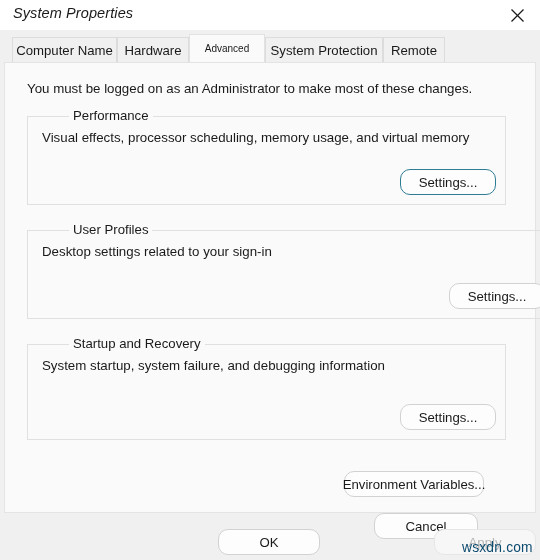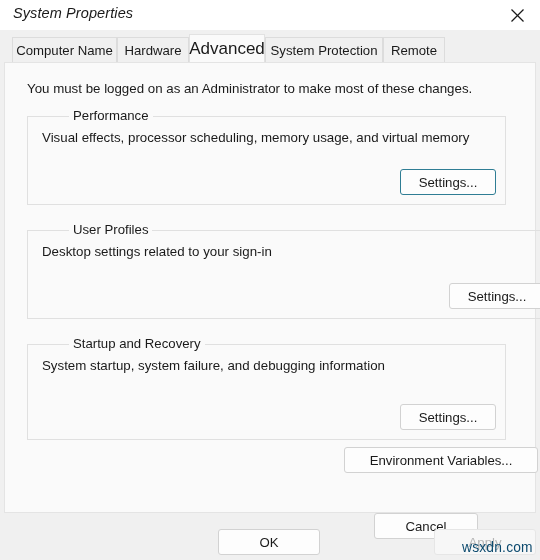--- a/index.html
+++ b/index.html
@@ -80,21 +80,21 @@
     padding: 0 7px;
     font-size: 13.2px;
     color: #1a1a1a;
     white-space: nowrap;
   }
   .tab.selected {
     height: 28px;
     background: #fafafa;
     border-color: #e2e2e2;
     z-index: 3;
-    font-size: 17px;
+    font-size: 10px;
   }
 
   
   .tabpage {
     position: absolute;
     left: 4px;
     top: 62px;
     width: 532px;
     height: 451px;
     background: #fafafa;
@@ -137,21 +137,21 @@
     color: #1a1a1a;
     white-space: nowrap;
   }
 
   
   .btn {
     position: absolute;
     box-sizing: border-box;
     background: #fdfdfd;
     border: 1px solid #d2d2d2;
-    border-radius: 3px;
+    border-radius: 10px;
     font-family: "Liberation Sans", sans-serif;
     font-size: 13.2px;
     color: #1a1a1a;
     display: flex;
     align-items: center;
     justify-content: center;
     white-space: nowrap;
     padding: 0;
   }
   .btn.focused {
@@ -235,21 +235,21 @@
     <div class="group-desc">Desktop settings related to your sign-in</div>
     <div class="btn" style="right:9px; bottom:9px; width:96px; height:26px;">Settings...</div>
   </div>
 
   <div class="groupbox" style="left:27px; top:344px; width:479px; height:96px;">
     <div class="group-legend">Startup and Recovery</div>
     <div class="group-desc">System startup, system failure, and debugging information</div>
     <div class="btn" style="right:9px; bottom:9px; width:96px; height:26px;">Settings...</div>
   </div>
 
-  <div class="btn" style="left:344px; top:447px; width:194px; height:26px;text-align:center;">Environment Variables...</div>
+  <div class="btn" style="left:344px; top:471px; width:140px; height:26px;text-align:center;">Environment Variables...</div>
 
   <div class="bottombar">
     <div class="btn" style="left:218px; top:16px; width:102px; height:26px;">OK</div>
     <div class="btn" style="left:326px; top:0; width:104px; height:26px;margin-left:48px;">Cancel</div>
     <div class="btn disabled" style="left:434px; top:16px; width:102px; height:26px;">Apply</div>
   </div>
 
   <div class="watermark">wsxdn.com</div>
 
 </div>

